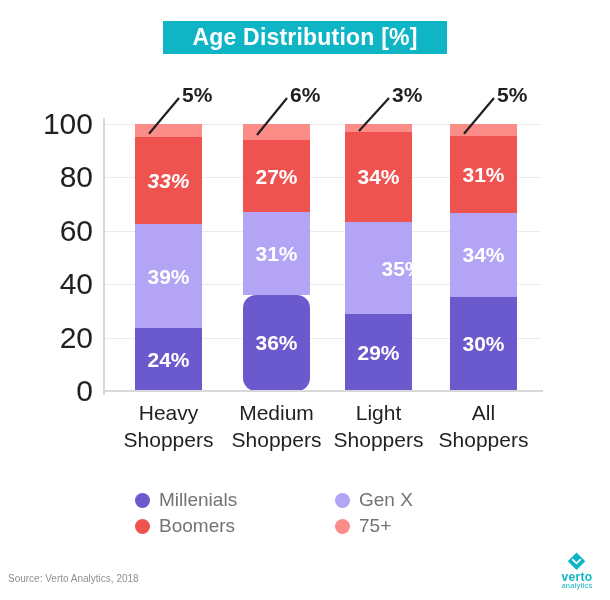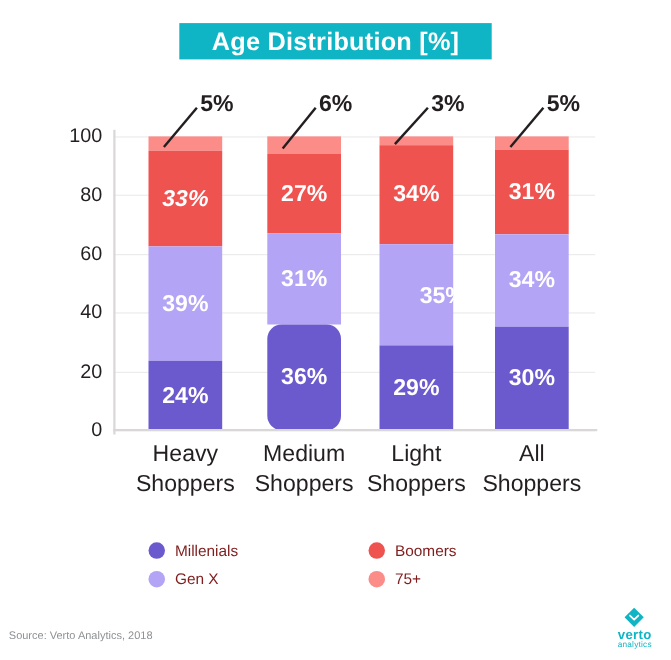--- a/index.html
+++ b/index.html
@@ -76,21 +76,21 @@
     width: 440px;
     height: 2px;
     background: #d9d7d7;
   }
 
   .ytick {
     position: absolute;
     right: 0;
     width: 52px;
     text-align: right;
-    font-size: 18px;
+    font-size: 30px;
     color: #231f20;
     transform: translateY(-50%);
   }
   #ytick-wrap {
     position: absolute;
     left: 35px;
     top: 124px;
     width: 58px;
     height: 267px;
   }
@@ -158,22 +158,22 @@
     align-items: center;
     gap: 9px;
   }
   .legend-dot {
     width: 15px;
     height: 15px;
     border-radius: 50%;
     flex: none;
   }
   .legend-text {
-    font-size: 14px;
-    color: #7f1d1d;
+    font-size: 19px;
+    color: #737373;
     white-space: nowrap;
   }
 
   
   #source-note {
     position: absolute;
     left: 8px;
     top: 573px;
     font-size: 10px;
     color: #8e9193;
@@ -328,26 +328,26 @@
       <div class="callout-label" style="left: 497px; top: 83px;">5%</div>
     </div>
 </div>
 
 <div id="legend">
     <div class="legend-item">
       <span class="legend-dot" style="background: rgb(107, 90, 205);"></span>
       <span class="legend-text">Millenials</span>
     </div>
     <div class="legend-item">
+      <span class="legend-dot" style="background: rgb(179, 164, 245);"></span>
+      <span class="legend-text">Gen X</span>
+    </div>
+    <div class="legend-item">
       <span class="legend-dot" style="background: rgb(239, 83, 80);"></span>
       <span class="legend-text">Boomers</span>
-    </div>
-    <div class="legend-item">
-      <span class="legend-dot" style="background: rgb(179, 164, 245);"></span>
-      <span class="legend-text">Gen X</span>
     </div>
     <div class="legend-item">
       <span class="legend-dot" style="background: rgb(252, 140, 136);"></span>
       <span class="legend-text">75+</span>
     </div>
   </div>
 
 <div id="source-note">Source: Verto Analytics, 2018</div>
 
 <div id="logo">

